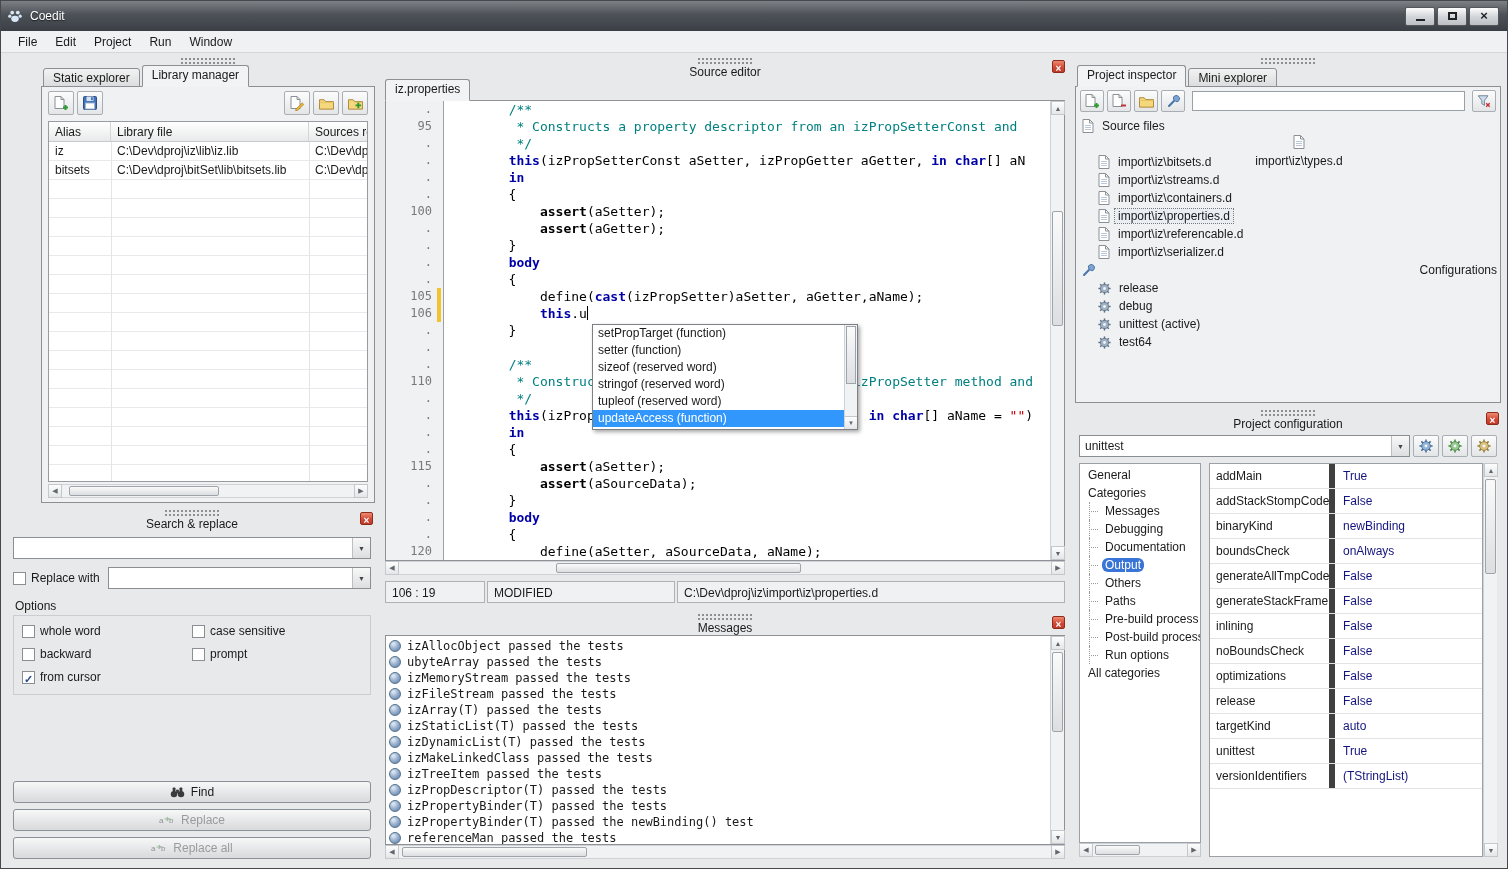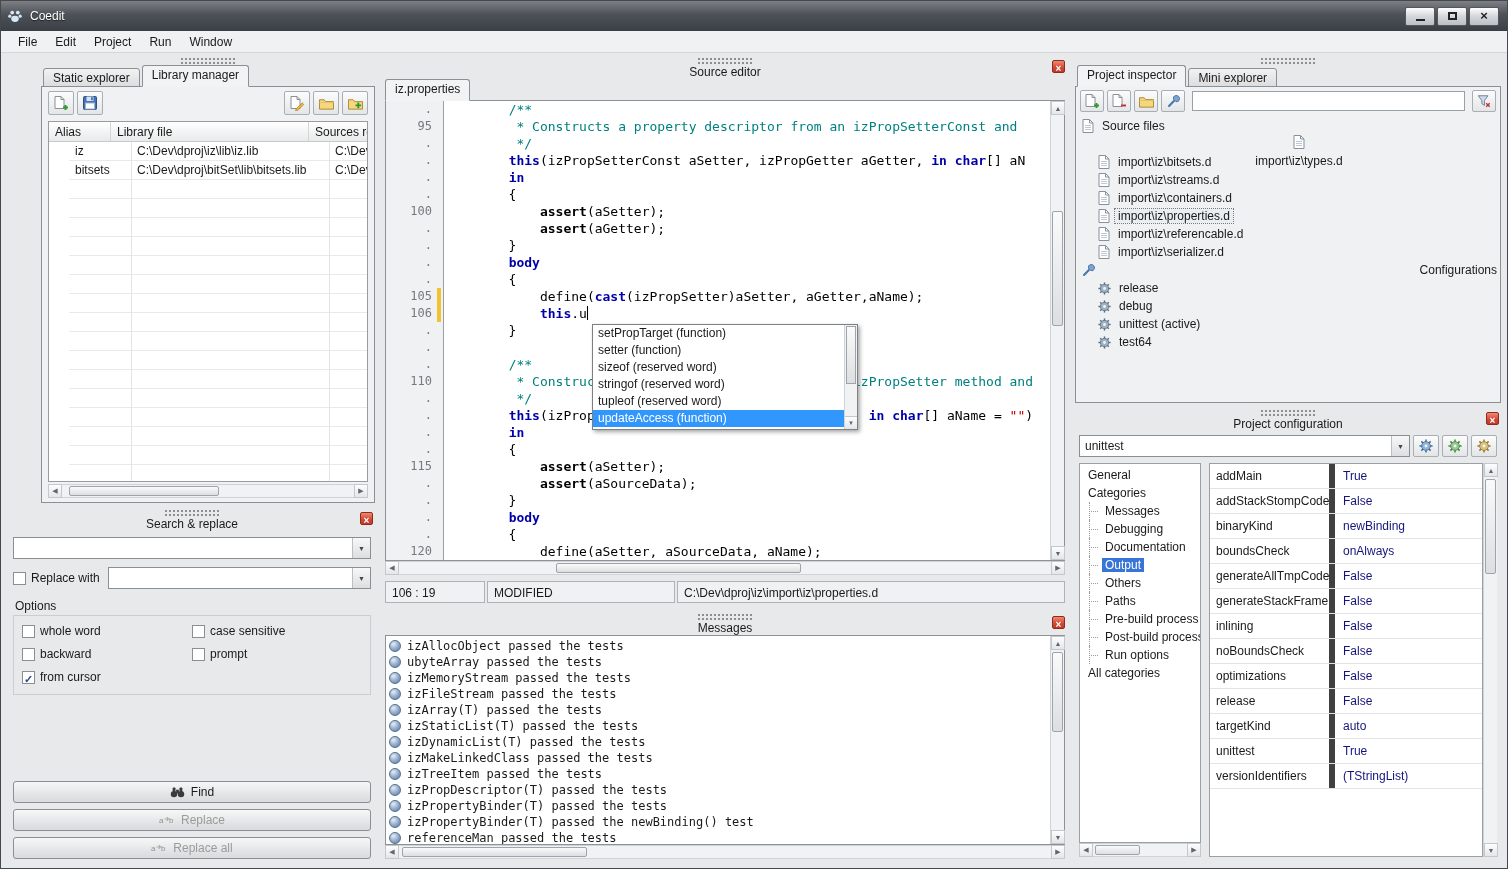--- a/index.html
+++ b/index.html
@@ -47,21 +47,21 @@
   .tb-spacer { flex:1; }
   .tool-btn { width:26px; height:24px; border:1px solid #a9aeb4; border-radius:2px; background:linear-gradient(#fcfcfc,#e3e5e7); display:flex; align-items:center; justify-content:center; }
   .btn { height:22px; border:1px solid #8a9097; border-radius:3px; background:linear-gradient(#f7f7f7,#e4e5e7 60%,#d9dadc); display:flex; align-items:center; justify-content:center; gap:6px; }
   .btn.disabled { color:#9b9b9b; }
   .btn.disabled .icon { opacity:.45; }
 
   
   .lib-table { flex:1; margin:2px 6px 0; border:1px solid #989ca1; background:#fff; position:relative; overflow:hidden; display:flex; flex-direction:column; }
   .lib-head { flex:none; display:flex; height:20px; background:linear-gradient(#ffffff,#e8e9ea); border-bottom:1px solid #c9cacc; }
   .lib-col { padding:3px 6px; border-right:1px solid #d4d5d7; overflow:hidden; white-space:nowrap; }
-  .lib-grid { flex:1; position:relative; background:repeating-linear-gradient(to bottom,#fff 0 18px,#e8e9ea 18px 19px);margin-left:20px; }
+  .lib-grid { flex:1; position:relative; background:repeating-linear-gradient(to bottom,#fff 0 18px,#e8e9ea 18px 19px); }
   .lib-vline { position:absolute; top:0; bottom:0; width:1px; background:#e3e4e6; }
   .lib-row { display:flex; height:19px; position:relative; }
   .lib-cell { padding:2px 6px; white-space:nowrap; overflow:hidden; }
   .c-alias { width:62px; } .c-file { width:198px; } .c-root { flex:1; }
   .lib-sbh { flex:none; margin:2px 6px 4px; }
 
   
   .sb-h { position:relative; height:14px; background:#f1f2f3; border:1px solid #cfd2d6; }
   .sb-v { position:relative; width:14px; flex:none; background:#f1f2f3; border-left:1px solid #cfd2d6; }
   .sb-a { position:absolute; width:14px; height:14px; background:linear-gradient(#fdfdfd,#e4e6e8); border:1px solid #c4c7cb; color:#5f666d; font-size:7px; display:flex; align-items:center; justify-content:center; }
@@ -131,21 +131,21 @@
   .cfg-combo-row .combo { flex:1; }
   .cfg-btn { width:26px; height:22px; }
   .cfg-body { flex:1; display:flex; margin:0 4px 4px; min-height:0; }
   .cat-col { flex:none; width:122px; display:flex; flex-direction:column; margin-right:8px; min-height:0; }
   .cat-list { flex:1; background:#fff; border:1px solid #9aa0a6; overflow:hidden; padding-top:2px; }
   .cat-row { height:18px; line-height:18px; padding-left:5px; position:relative; white-space:nowrap; }
   .cat-row.child { padding-left:22px; }
   .cat-row.child::before { content:""; position:absolute; left:9px; top:9px; width:9px; border-top:1px dotted #9a9a9a; }
   .cat-row.child::after { content:""; position:absolute; left:9px; top:0; bottom:0; border-left:1px dotted #9a9a9a; }
   .cat-label { padding:0 3px; }
-  .cat-label.selected { background:#3875d7; color:#fff; }
+  .cat-label.selected { background:#3875d7; color:#fff;border-radius:6px; }
   .cat-sbh { flex:none; }
   .prop-grid { flex:1; background:#fff; border:1px solid #9aa0a6; overflow:hidden; }
   .prop-row { display:flex; height:25px; border-bottom:1px solid #e2e3e5; }
   .prop-key { flex:none; width:125px; padding:5px 6px; border-right:6px solid #404040; white-space:nowrap; overflow:hidden; }
   .prop-val { flex:1; padding:5px 8px; color:#14147e; white-space:nowrap; overflow:hidden; }
 </style>
 </head>
 <body>
 
 <div class="window">

